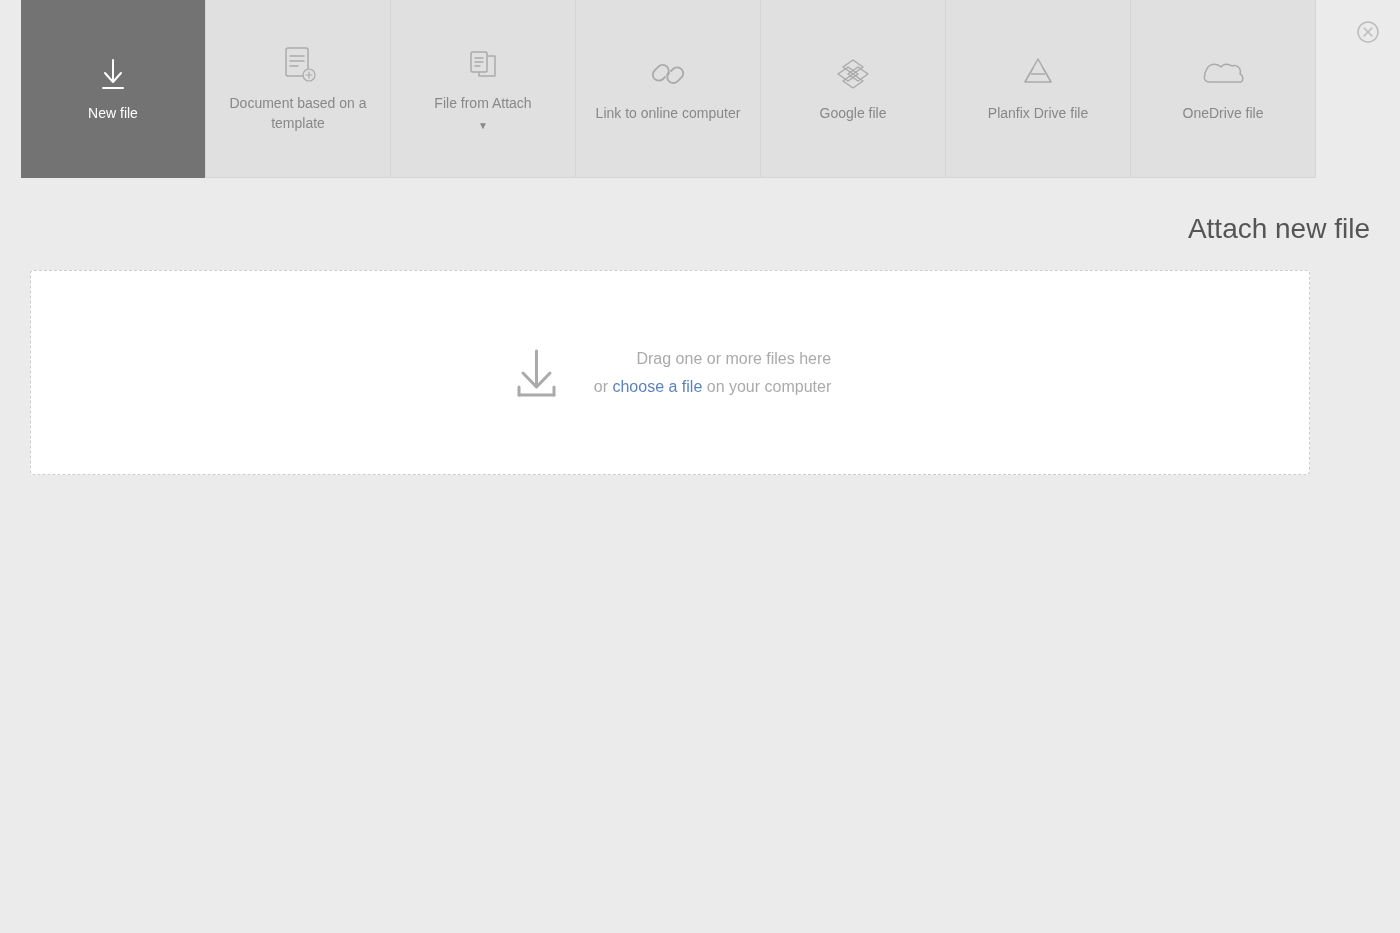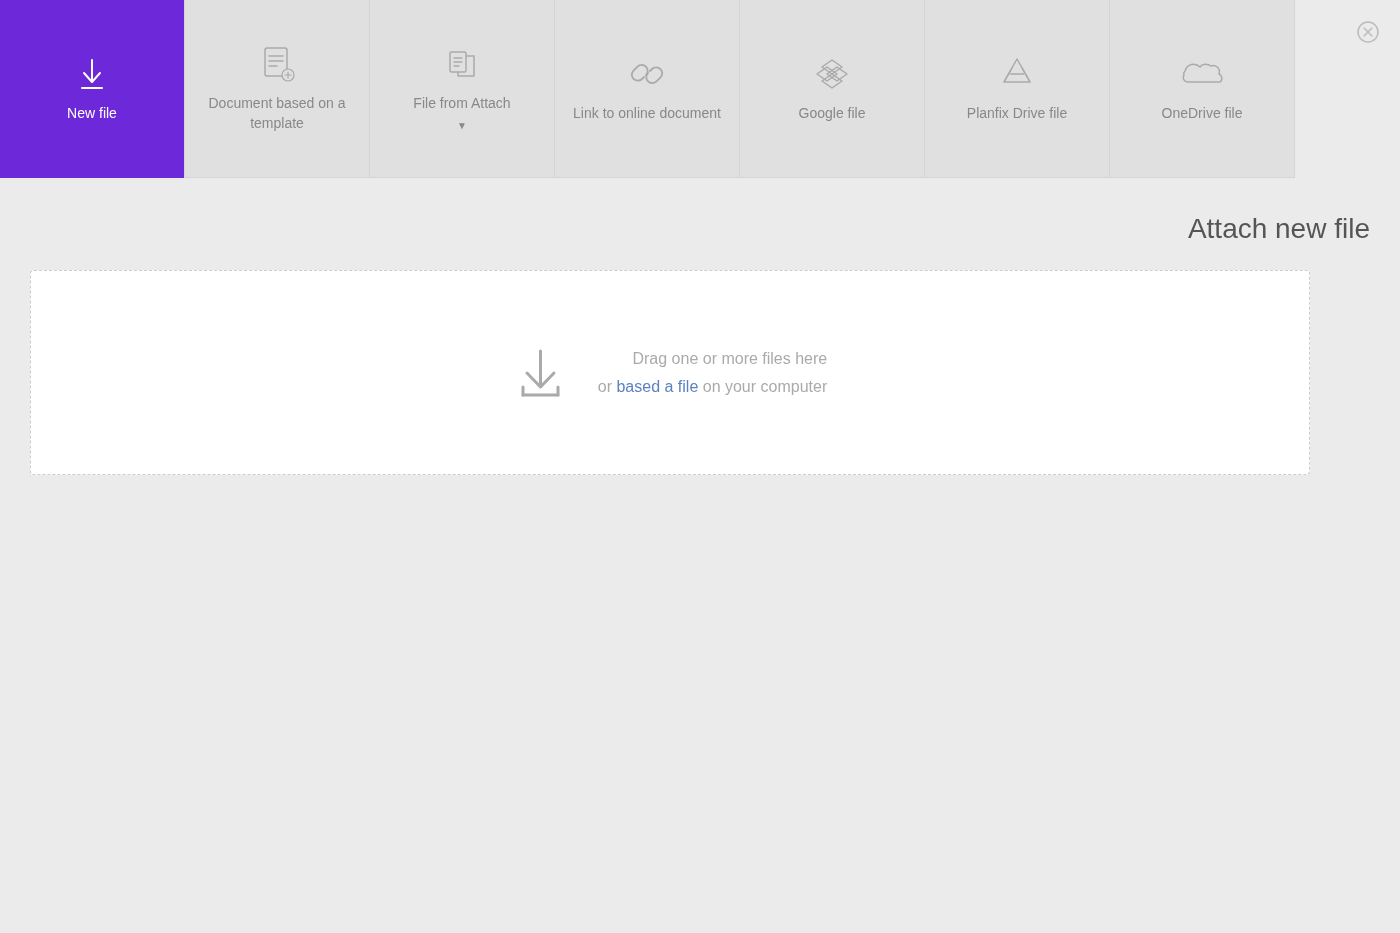--- a/index.html
+++ b/index.html
@@ -62,23 +62,24 @@
       text-align: center;
       color: #888;
       font-size: 14px;
       line-height: 1.4;
       gap: 10px;
       padding: 20px 15px;
       transition: background 0.15s;
     }
 
     .tab.active {
-      background: #6d28d9;
+      background: #737373;
       color: #fff;
       border-bottom: none;
+      margin-left: 21px;
     }
 
     .tab svg {
       flex-shrink: 0;
     }
 
     .tab-label {
       font-size: 14px;
       line-height: 1.4;
     }
@@ -176,21 +177,21 @@
       </svg>
       <span class="tab-label">File from Attach</span>
       <span class="dropdown-arrow">▼</span>
     </div>
 
     <div class="tab">
       <svg width="40" height="40" viewBox="0 0 40 40" fill="none" xmlns="http://www.w3.org/2000/svg">
         <path d="M17 23l-2 2a6 6 0 0 1-8.485-8.485l4-4a6 6 0 0 1 8.485 8.485" stroke="#aaa" stroke-width="1.8" stroke-linecap="round"></path>
         <path d="M23 17l2-2a6 6 0 0 1 8.485 8.485l-4 4A6 6 0 0 1 21 19" stroke="#aaa" stroke-width="1.8" stroke-linecap="round"></path>
       </svg>
-      <span class="tab-label">Link to online document</span>
+      <span class="tab-label">Link to online computer</span>
     </div>
 
     <div class="tab">
       <svg width="40" height="40" viewBox="0 0 40 40" fill="none" xmlns="http://www.w3.org/2000/svg">
         <polygon points="20,6 30,13 20,20 10,13" fill="none" stroke="#aaa" stroke-width="1.5" stroke-linejoin="round"></polygon>
         <polygon points="10,27 20,20 30,27 20,34" fill="none" stroke="#aaa" stroke-width="1.5" stroke-linejoin="round"></polygon>
         <polygon points="10,13 20,20 10,27 0,20" fill="none" stroke="#aaa" stroke-width="1.5" stroke-linejoin="round" transform="translate(5,0)"></polygon>
         <polygon points="30,13 40,20 30,27 20,20" fill="none" stroke="#aaa" stroke-width="1.5" stroke-linejoin="round" transform="translate(-5,0)"></polygon>
       </svg>
       <span class="tab-label">Google file</span>
@@ -222,19 +223,19 @@
       <svg width="55" height="60" viewBox="0 0 55 60" fill="none" xmlns="http://www.w3.org/2000/svg" class="drop-icon">
         <line x1="27.5" y1="8" x2="27.5" y2="42" stroke="#aaa" stroke-width="3" stroke-linecap="round"></line>
         <polyline points="14,30 27.5,44 41,30" fill="none" stroke="#aaa" stroke-width="3" stroke-linecap="round" stroke-linejoin="round"></polyline>
         <line x1="10" y1="52" x2="45" y2="52" stroke="#aaa" stroke-width="3" stroke-linecap="round"></line>
         <line x1="10" y1="52" x2="10" y2="44" stroke="#aaa" stroke-width="3" stroke-linecap="round"></line>
         <line x1="45" y1="52" x2="45" y2="44" stroke="#aaa" stroke-width="3" stroke-linecap="round"></line>
       </svg>
       <div class="drop-text">
         <div>Drag one or more files here</div>
         <div>
-          <span>or </span><a href="#">based a file</a><span> on your computer</span>
+          <span>or </span><a href="#">choose a file</a><span> on your computer</span>
         </div>
       </div>
     </div>
   </div>
 
 </div>
 
 </body></html>

